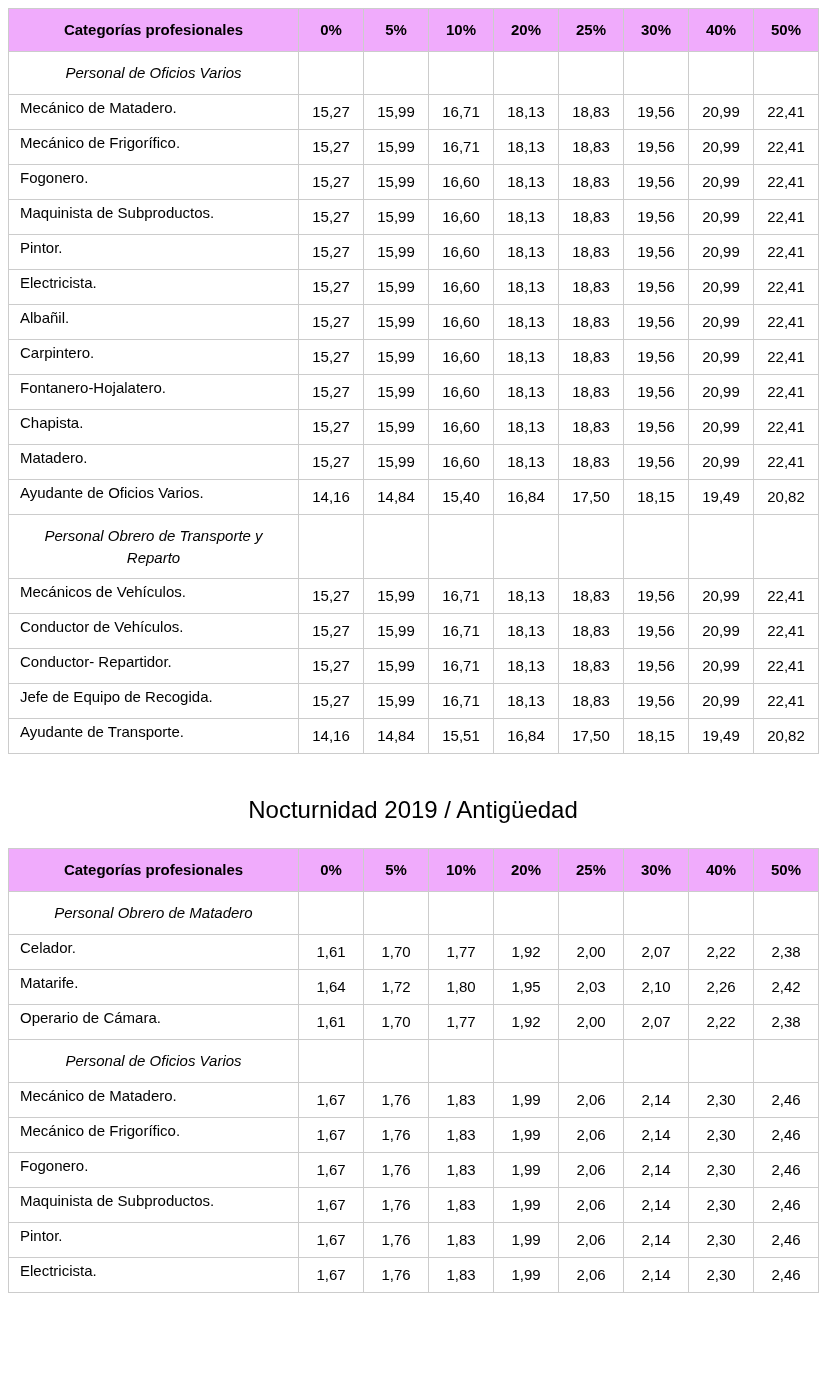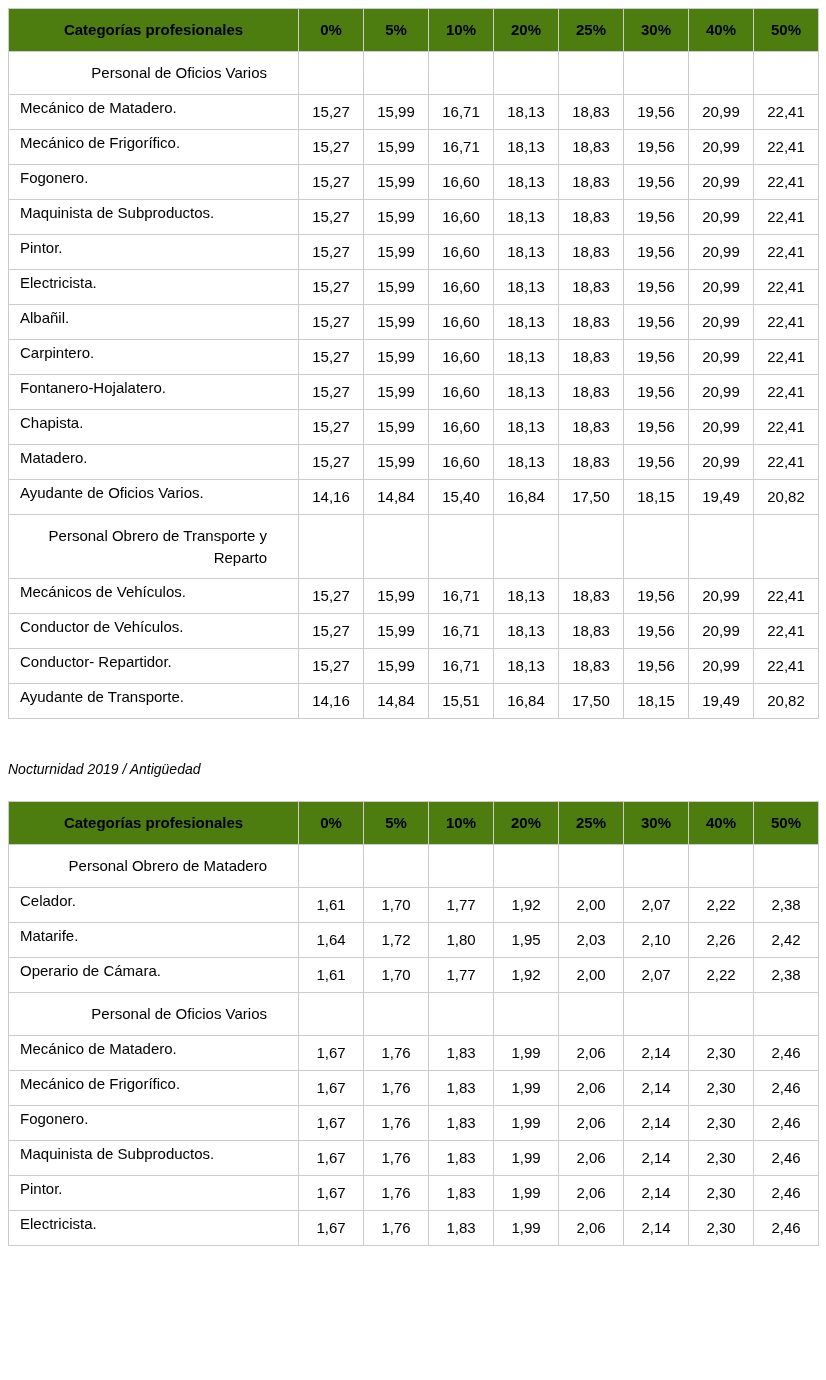--- a/index.html
+++ b/index.html
@@ -21,41 +21,42 @@
   }
   table.rates th,
   table.rates td {
     border: 1px solid #cccccc;
     font-size: 15px;
     line-height: 1.2;
     vertical-align: middle;
     overflow: hidden;
   }
   table.rates th {
-    background: #4d7c0f;
+    background: #f0abfc;
     font-weight: bold;
     text-align: center;
     padding: 12px 4px;
   }
   table.rates td.cat {
     text-align: left;
     padding: 0 6px 8px 11px;
   }
   table.rates td.num {
     text-align: center;
     padding: 8px 3px;
   }
   table.rates td.section {
-    text-align: right;
-    padding: 10px 31px;
+    font-style: italic;
+    text-align: center;
+    padding: 10px 14px;
     line-height: 1.45;
   }
   .table-title {
-    font-style: italic;
-    font-size: 14px;
+    text-align: center;
+    font-size: 24px;
     margin: 42px 0 24px 0;
     width: 810px;
   }
 </style>
 </head>
 <body>
 
 <div>
 
   <table class="rates">
@@ -265,20 +266,31 @@
           <td class="num">15,27</td>
           <td class="num">15,99</td>
           <td class="num">16,71</td>
           <td class="num">18,13</td>
           <td class="num">18,83</td>
           <td class="num">19,56</td>
           <td class="num">20,99</td>
           <td class="num">22,41</td>
         </tr>
         <tr>
+          <td class="cat">Jefe de Equipo de Recogida.</td>
+          <td class="num">15,27</td>
+          <td class="num">15,99</td>
+          <td class="num">16,71</td>
+          <td class="num">18,13</td>
+          <td class="num">18,83</td>
+          <td class="num">19,56</td>
+          <td class="num">20,99</td>
+          <td class="num">22,41</td>
+        </tr>
+        <tr>
           <td class="cat">Ayudante de Transporte.</td>
           <td class="num">14,16</td>
           <td class="num">14,84</td>
           <td class="num">15,51</td>
           <td class="num">16,84</td>
           <td class="num">17,50</td>
           <td class="num">18,15</td>
           <td class="num">19,49</td>
           <td class="num">20,82</td>
         </tr>

